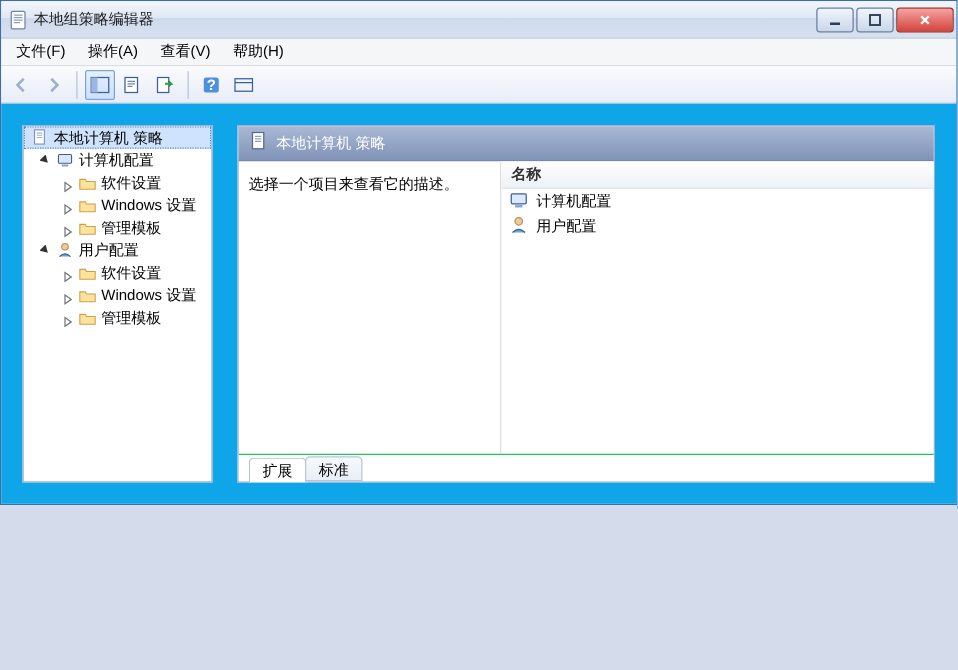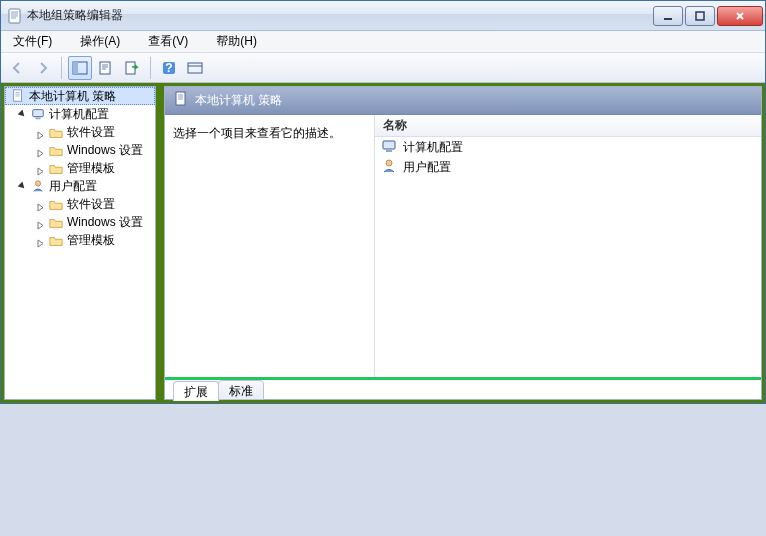--- a/index.html
+++ b/index.html
@@ -5,43 +5,43 @@
 * { box-sizing: border-box; margin: 0; padding: 0; font-family: "Microsoft YaHei", "SimSun", Tahoma, sans-serif; font-size: 12px; }
 body { background: #d4dcec; width: 766px; height: 536px; overflow: hidden; }
 .window { width: 766px; height: 404px; border: 1px solid #3a6ea5; background: #fff; display: flex; flex-direction: column; }
 .titlebar { height: 30px; background: linear-gradient(to bottom, #f3f6fb 0%, #e0e8f5 45%, #ced9eb 46%, #d7e1f0 100%); display: flex; align-items: center; padding: 0 2px 0 6px; border-bottom: 1px solid #aabcd8; }
 .titlebar .title-icon { width: 16px; height: 16px; display: inline-flex; align-items: center; justify-content: center; margin-right: 4px; }
 .titlebar .title-text { flex: 1; color: #1a1a1a; }
 .win-btns { display: flex; gap: 2px; align-items: center; }
 .winbtn { width: 30px; height: 20px; border: 1px solid #6a7f9f; border-radius: 3px; display: flex; align-items: center; justify-content: center; background: linear-gradient(to bottom,#f0f5fc,#cad6e9); cursor: pointer; }
 .winbtn.close { width: 46px; background: linear-gradient(to bottom,#f5a3a0,#d4443c); border-color:#9b2f28; color:#fff; }
 .winbtn svg { width: 12px; height: 12px; }
-.menubar { height: 22px; background: #f5f6f7; display: flex; align-items: center; padding: 0 4px; gap: 12px; border-bottom: 1px solid #d9dde3; }
+.menubar { height: 22px; background: #f5f6f7; display: flex; align-items: center; padding: 0 4px; gap: 2px; border-bottom: 1px solid #d9dde3; }
 .menubar .menu-item { padding: 2px 8px; cursor: pointer; }
 .toolbar { height: 30px; background: linear-gradient(to bottom,#fafbfd,#e7ecf6); border-bottom: 1px solid #b9c3d6; display: flex; align-items: center; padding: 0 4px; gap: 2px; }
 .tb-sep { width: 1px; height: 22px; background: #b9c3d6; margin: 0 4px; }
 .tb-btn { width: 24px; height: 24px; border: 1px solid transparent; border-radius: 2px; display: flex; align-items: center; justify-content: center; cursor: pointer; }
 .tb-btn.disabled { opacity: .45; cursor: default; }
 .tb-btn.selected { border-color:#7ca2d8; background: linear-gradient(to bottom,#e6f0ff,#cde0fb); }
-.body-area { flex:1; display:flex; padding:3px; gap:8px; background:#4d7c0f; }
+.body-area { flex:1; display:flex; padding:17px; gap:20px; background:#0ea5e9; }
 .tree-pane { width:152px; border:1px solid #9fb2cc; background:#fff; overflow:auto; }
 .tree-node { display:flex; align-items:center; height:18px; padding-left:4px; cursor:pointer; white-space:nowrap; }
 .tree-node.selected { background:#cfe3ff; border:1px dotted #5a8bd0; }
 .tree-node .expander { width:11px; height:11px; margin-right:2px; display:inline-flex; align-items:center; justify-content:center; color:#555; }
 .tree-node .ticon { width:16px; height:16px; margin-right:3px; display:inline-flex; align-items:center; justify-content:center; }
 .indent1 { padding-left:12px; } .indent2 { padding-left:30px;align-items:flex-end; }
 .right-pane { flex:1; display:flex; flex-direction:column; border:1px solid #9fb2cc; background:#fff; position:relative; }
 .right-header { height:28px; background: linear-gradient(to bottom,#aab8d4,#8093b8); display:flex; align-items:center; padding:0 8px; border-bottom:1px solid #7688ab; gap:6px; }
 .right-header .ht { color:#fff; }
 .content-row { flex:1; display:flex; overflow:hidden; }
 .desc-col { width:210px; border-right:1px solid #dcdfe6; padding:10px 8px; }
 .list-col { flex:1; display:flex; flex-direction:column; }
 .col-header { height:22px; border-bottom:1px solid #dcdfe6; display:flex; align-items:center; padding:0 8px; background:linear-gradient(to bottom,#fdfefe,#eef1f7); color:#333;font-weight:bold; }
 .list-item { display:flex; align-items:center; height:20px; padding:0 6px; gap:6px; cursor:pointer; }
-.tabs { height:22px; display:flex; align-items:center; padding-left:8px; background:#fff; border-top:3px solid #22c55e; }
+.tabs { height:22px; display:flex; align-items:center; padding-left:8px; background:#fff; border-top:1px solid #22c55e; }
 .tab { height:20px; padding:2px 10px 0; border:1px solid #b9c3d6; border-top-left-radius:4px; border-top-right-radius:4px; margin-right:-1px; background:linear-gradient(to bottom,#f6f8fc,#e9eef7); cursor:pointer; font-size:11px; }
 .tab.active { background:#fff; border-bottom-color:#fff; position:relative; top:1px; }
 </style>
 </head>
 <body>
 
 <div class="window">
 
   <div class="titlebar">
     <span class="title-icon">

